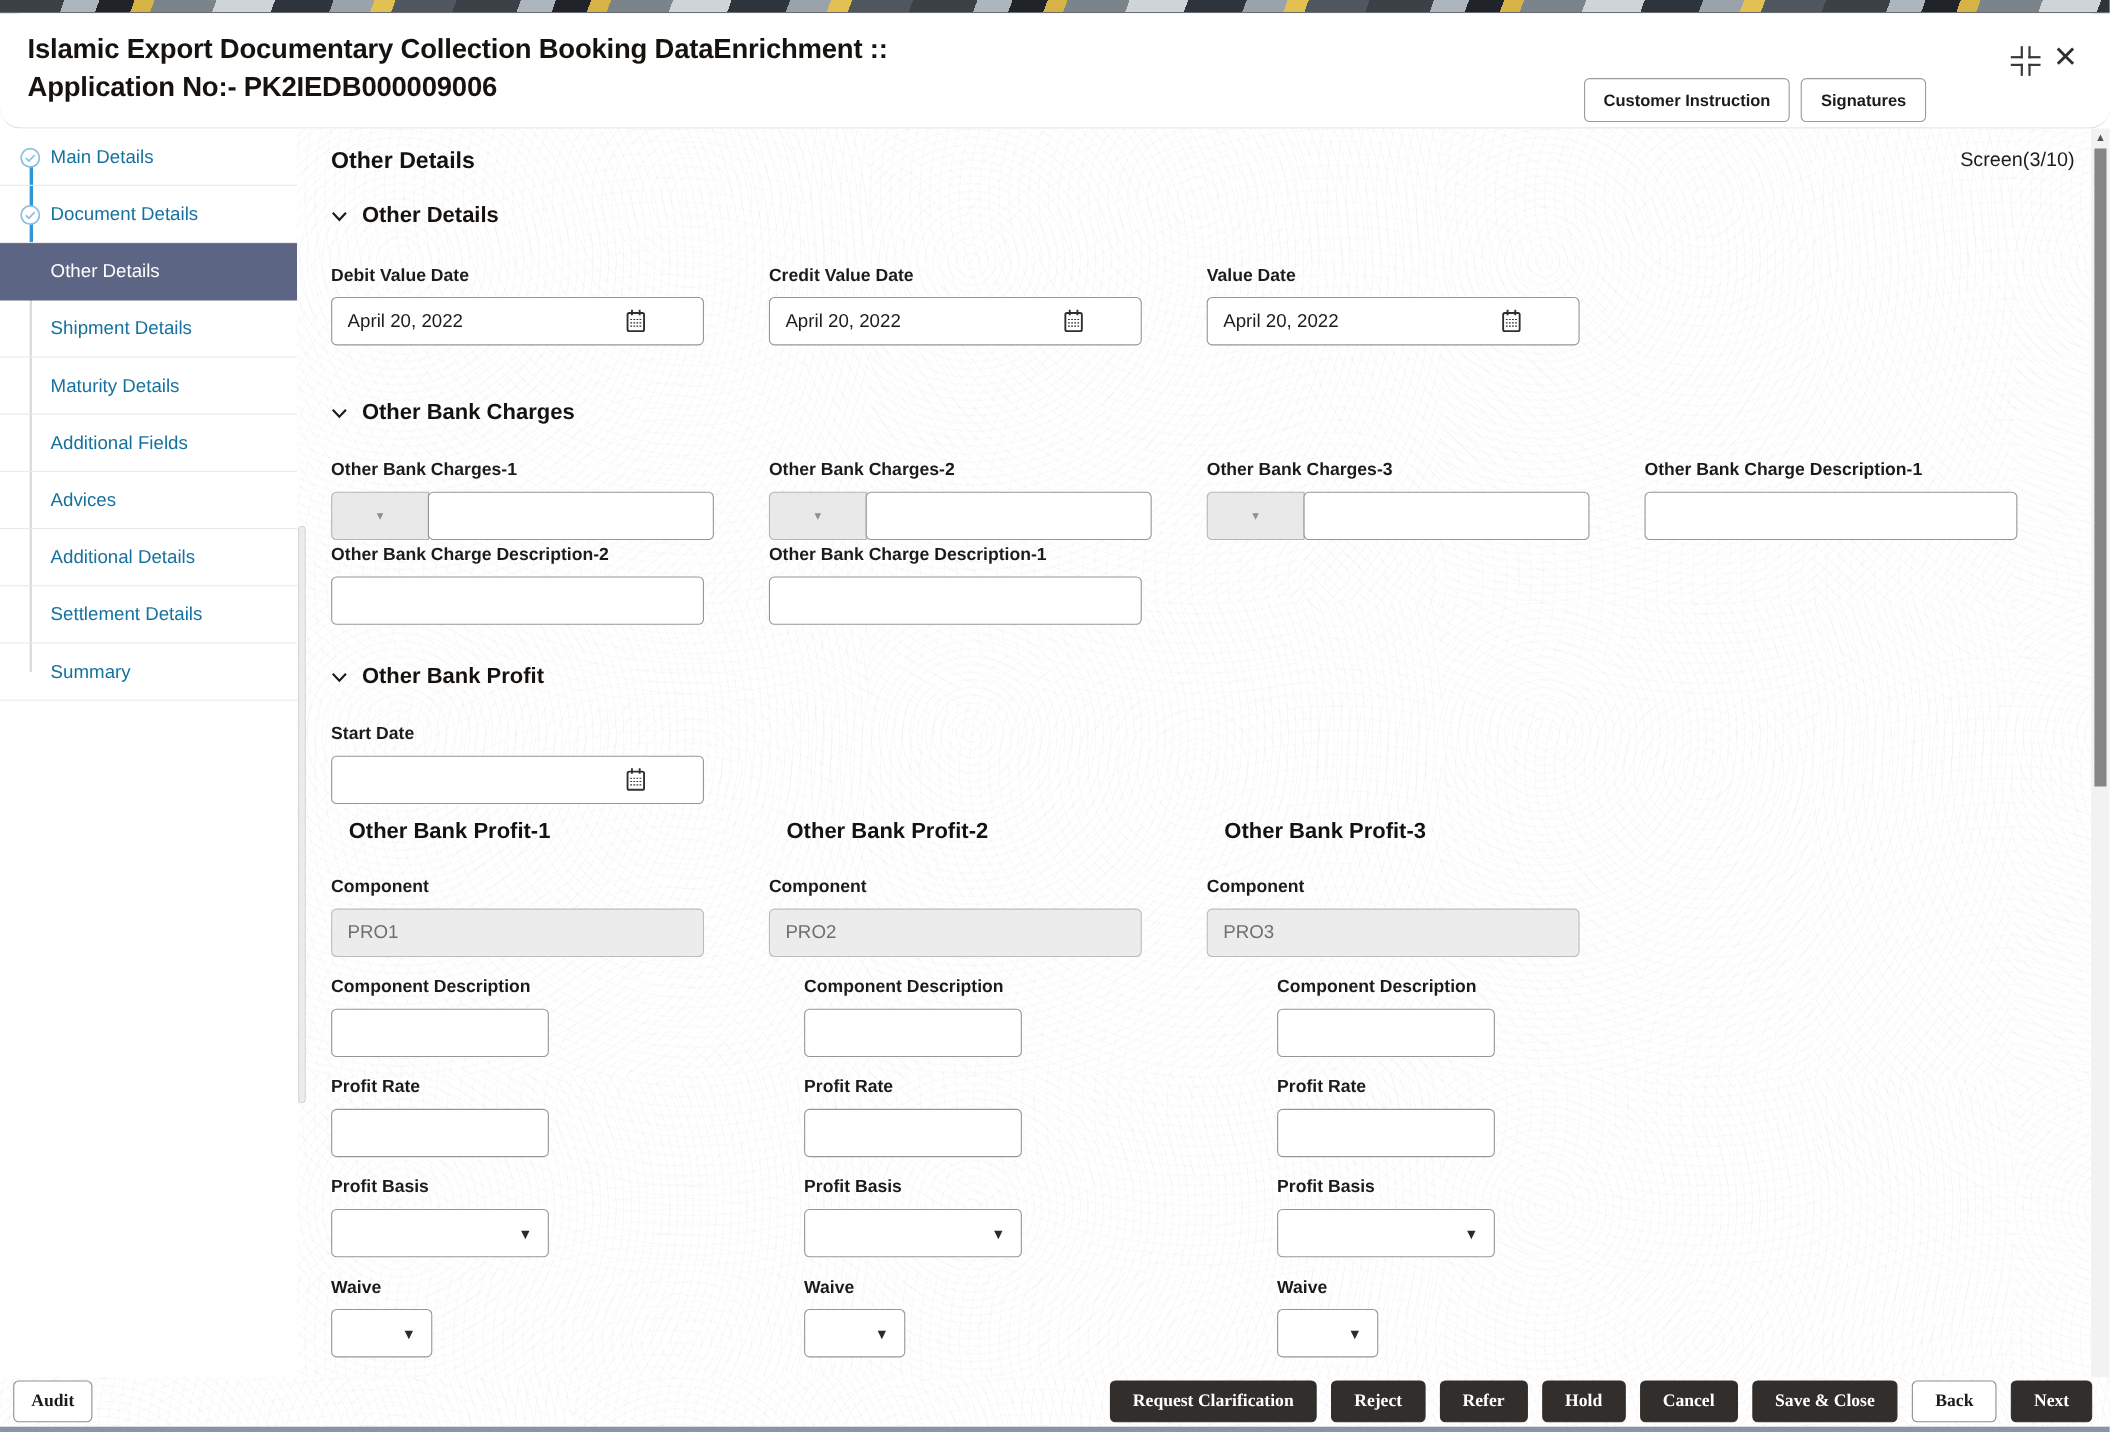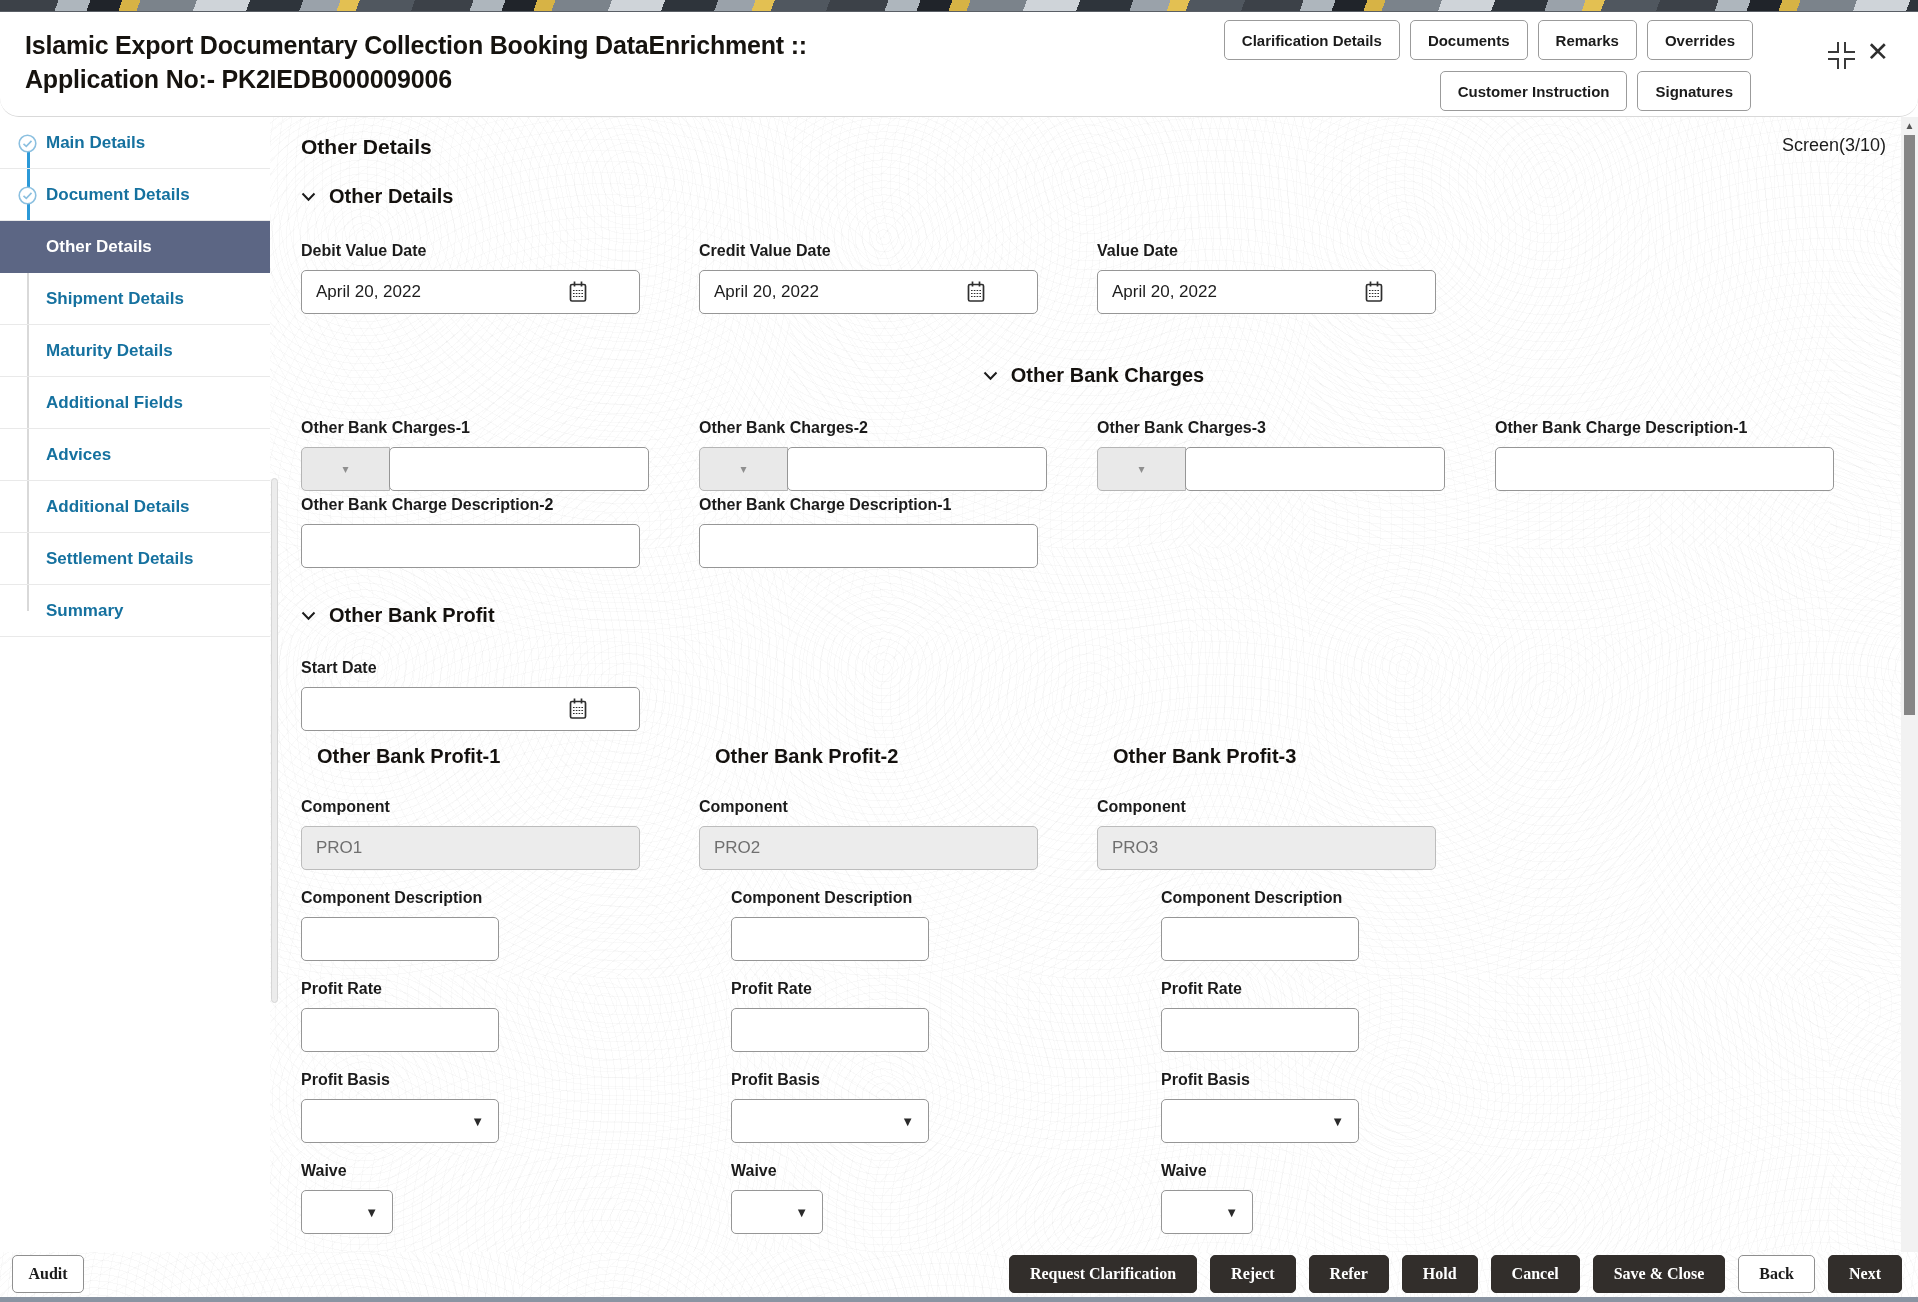--- a/index.html
+++ b/index.html
@@ -33,21 +33,21 @@
                   gap:5px; cursor:pointer; }
   .collapse-icon span{ display:block; border-color:#3a3a3a; }
   .ci-tl{ border-right:2.5px solid; border-bottom:2.5px solid; }
   .ci-tr{ border-left:2.5px solid;  border-bottom:2.5px solid; }
   .ci-bl{ border-right:2.5px solid; border-top:2.5px solid; }
   .ci-br{ border-left:2.5px solid;  border-top:2.5px solid; }
   .close-icon{ position:absolute; right:29px; top:26px; font-size:27px; color:#2f2f2f;
                line-height:28px; cursor:pointer; }
   
   .sidebar{ position:absolute; left:0; top:117px; bottom:50px; width:325px; background:#fff;
-            border-right:1px solid #cfcfcf;font-weight:bold; }
+            border-right:1px solid #cfcfcf; }
   .connector{ position:absolute; left:27px; width:2px; background:#d9d9d9; top:26px; height:468px; }
   .connector-blue{ position:absolute; left:26.5px; width:3px; background:#2b99d8; top:26px; height:104px; }
   .side-item{ position:relative; height:52px; border-bottom:1px solid #e9e9e9; display:flex;
               align-items:center; padding-left:46px; font-size:17px; color:#15719f; cursor:pointer; }
   .side-item.active{ background:#5c6684; color:#ffffff; border-bottom-color:#5c6684; }
   .node{ position:absolute; left:18px; top:16.5px; width:19px; height:19px; z-index:2; }
   .node-circle{ width:19px; height:19px; border-radius:50%; background:#d8d8d8; }
   .side-item.active .node-circle{ background:#e6e6e6; }
   
   .pattern{
@@ -80,21 +80,21 @@
   .ccy{ width:89px; height:44px; background:#e9e9e9; border:1px solid #b5b5b5; border-radius:5px 0 0 5px;
         display:flex; align-items:center; justify-content:center; cursor:default; }
   .ccy .caret{ color:#8f8f8f; font-size:12px; }
   .charge-group .tinput{ width:260px; border-radius:5px; margin-left:-1px; }
   .select{ position:relative; width:198px; height:44px; border:1px solid #969696; border-radius:5px;
            background:#fff; cursor:pointer; }
   .select .caret{ position:absolute; right:14px; top:14px; font-size:13px; color:#2b2b2b; }
   .select.small{ width:92px; }
   .profit-headings{ margin-top:14px; font-size:20px; font-weight:bold; color:#14110e; }
   .profit-headings > div{ padding-left:16px; }
-  .mt34{ margin-top:34px; } .mt50{ margin-top:50px;justify-content:center; } .mt32{ margin-top:32px; }
+  .mt34{ margin-top:34px; } .mt50{ margin-top:50px; } .mt32{ margin-top:32px; }
   .mt36{ margin-top:36px; } .mt30{ margin-top:30px; } .mt19{ margin-top:19px;gap:32px; } .mt5{ margin-top:5px; }
   
   .inner-scroll{ position:absolute; left:271px; top:478px; width:7px; height:525px;
                  background:#ececec; border:1px solid #d6d6d6; border-radius:4px; z-index:3; }
   
   .scrollbar{ position:absolute; right:0; top:117px; bottom:5px; width:17px; background:#f2f2f2; }
   .scroll-arrow{ position:absolute; left:0; width:17px; text-align:center; font-size:10px; color:#555; }
   .scroll-up{ top:3px; } .scroll-down{ bottom:3px; }
   .scroll-thumb{ position:absolute; left:3px; top:18px; width:11px; height:580px; background:#858585; cursor:pointer; }
   
@@ -111,26 +111,20 @@
 </style>
 </head>
 <body>
 
 <div class="top-strip"></div>
 
 <div class="header">
   <div class="header-title">
     <div>Islamic Export Documentary Collection Booking DataEnrichment ::</div>
     <div>Application No:- PK2IEDB000009006</div>
-  </div>
-  <div class="hrow hrow1">
-    <div class="hbtn">Clarification Details</div>
-    <div class="hbtn">Documents</div>
-    <div class="hbtn">Remarks</div>
-    <div class="hbtn">Overrides</div>
   </div>
   <div class="hrow hrow2">
     <div class="hbtn">Customer Instruction</div>
     <div class="hbtn">Signatures</div>
   </div>
   <div class="collapse-icon">
     <span class="ci-tl"></span>
     <span class="ci-tr"></span>
     <span class="ci-bl"></span>
     <span class="ci-br"></span>

